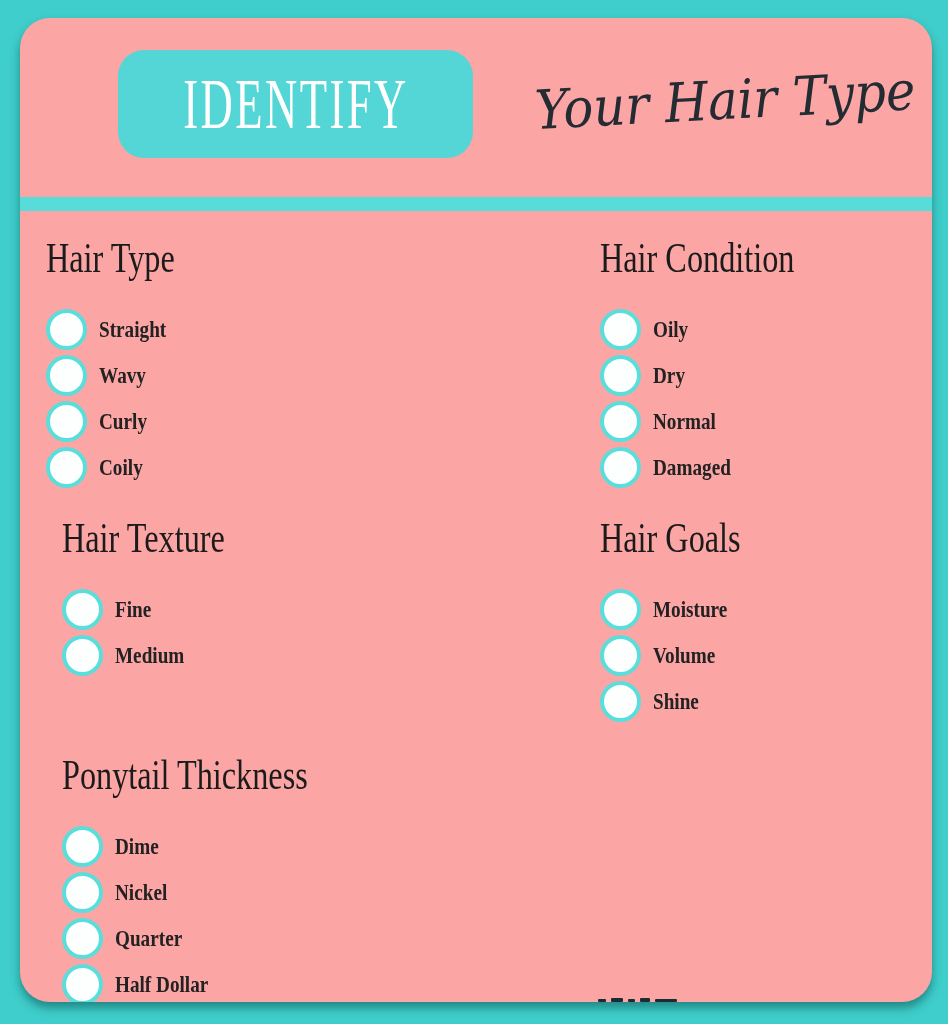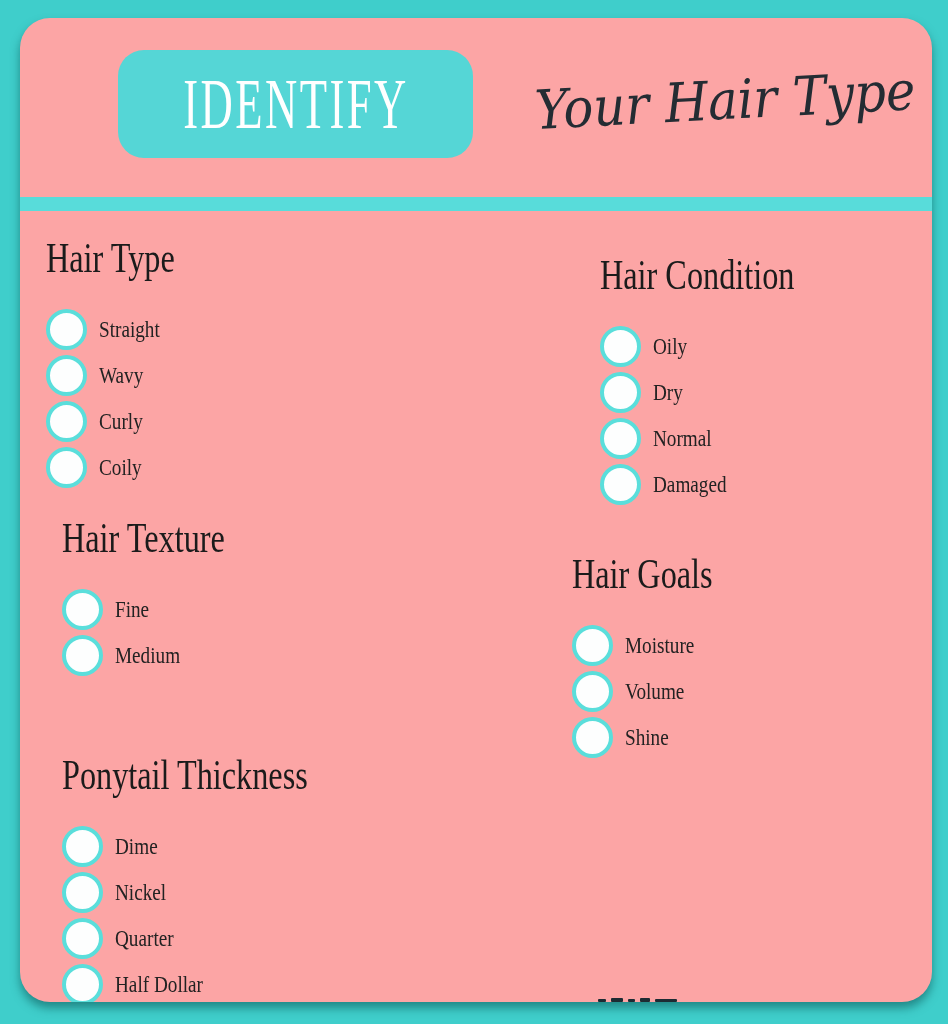--- a/index.html
+++ b/index.html
@@ -35,31 +35,31 @@
     white-space:nowrap;
   }
   
   .divider{
     position:absolute;left:0;top:179px;width:100%;height:14px;
     background:#58dcda;
   }
   
   .sec{position:absolute;width:440px;}
   #sec-hair-type{left:26px;top:215px;}
-  #sec-hair-condition{left:580px;top:232px;width:330px;}
+  #sec-hair-condition{left:580px;top:215px;width:330px;}
   #sec-hair-texture{left:42px;top:495px;}
-  #sec-hair-goals{left:552px;top:495px;width:330px;margin-top:36px;}
+  #sec-hair-goals{left:580px;top:495px;width:330px;}
   #sec-ponytail{left:42px;top:732px;}
   .sec h2{
     margin:0;font-weight:400;font-size:43px;line-height:50px;color:#1b1b1b;
     transform:scaleX(.75);transform-origin:left center;white-space:nowrap;
     font-family:"Liberation Serif","DejaVu Serif",serif;
   }
   .rows{margin-top:23px;}
-  .row{height:46px;display:flex;align-items:center;}
+  .row{height:46px;display:flex;align-items:center;font-weight:bold;}
   .radio{
     box-sizing:border-box;width:41px;height:41px;flex:0 0 41px;
     border:4px solid #5adedb;border-radius:50%;background:#fdfefe;
   }
   .lbl{
     margin-left:12px;font-size:24px;color:#222222;line-height:1;
     transform:scaleX(.8);transform-origin:left center;white-space:nowrap;
     font-family:"Liberation Serif","DejaVu Serif",serif;
   }
   

